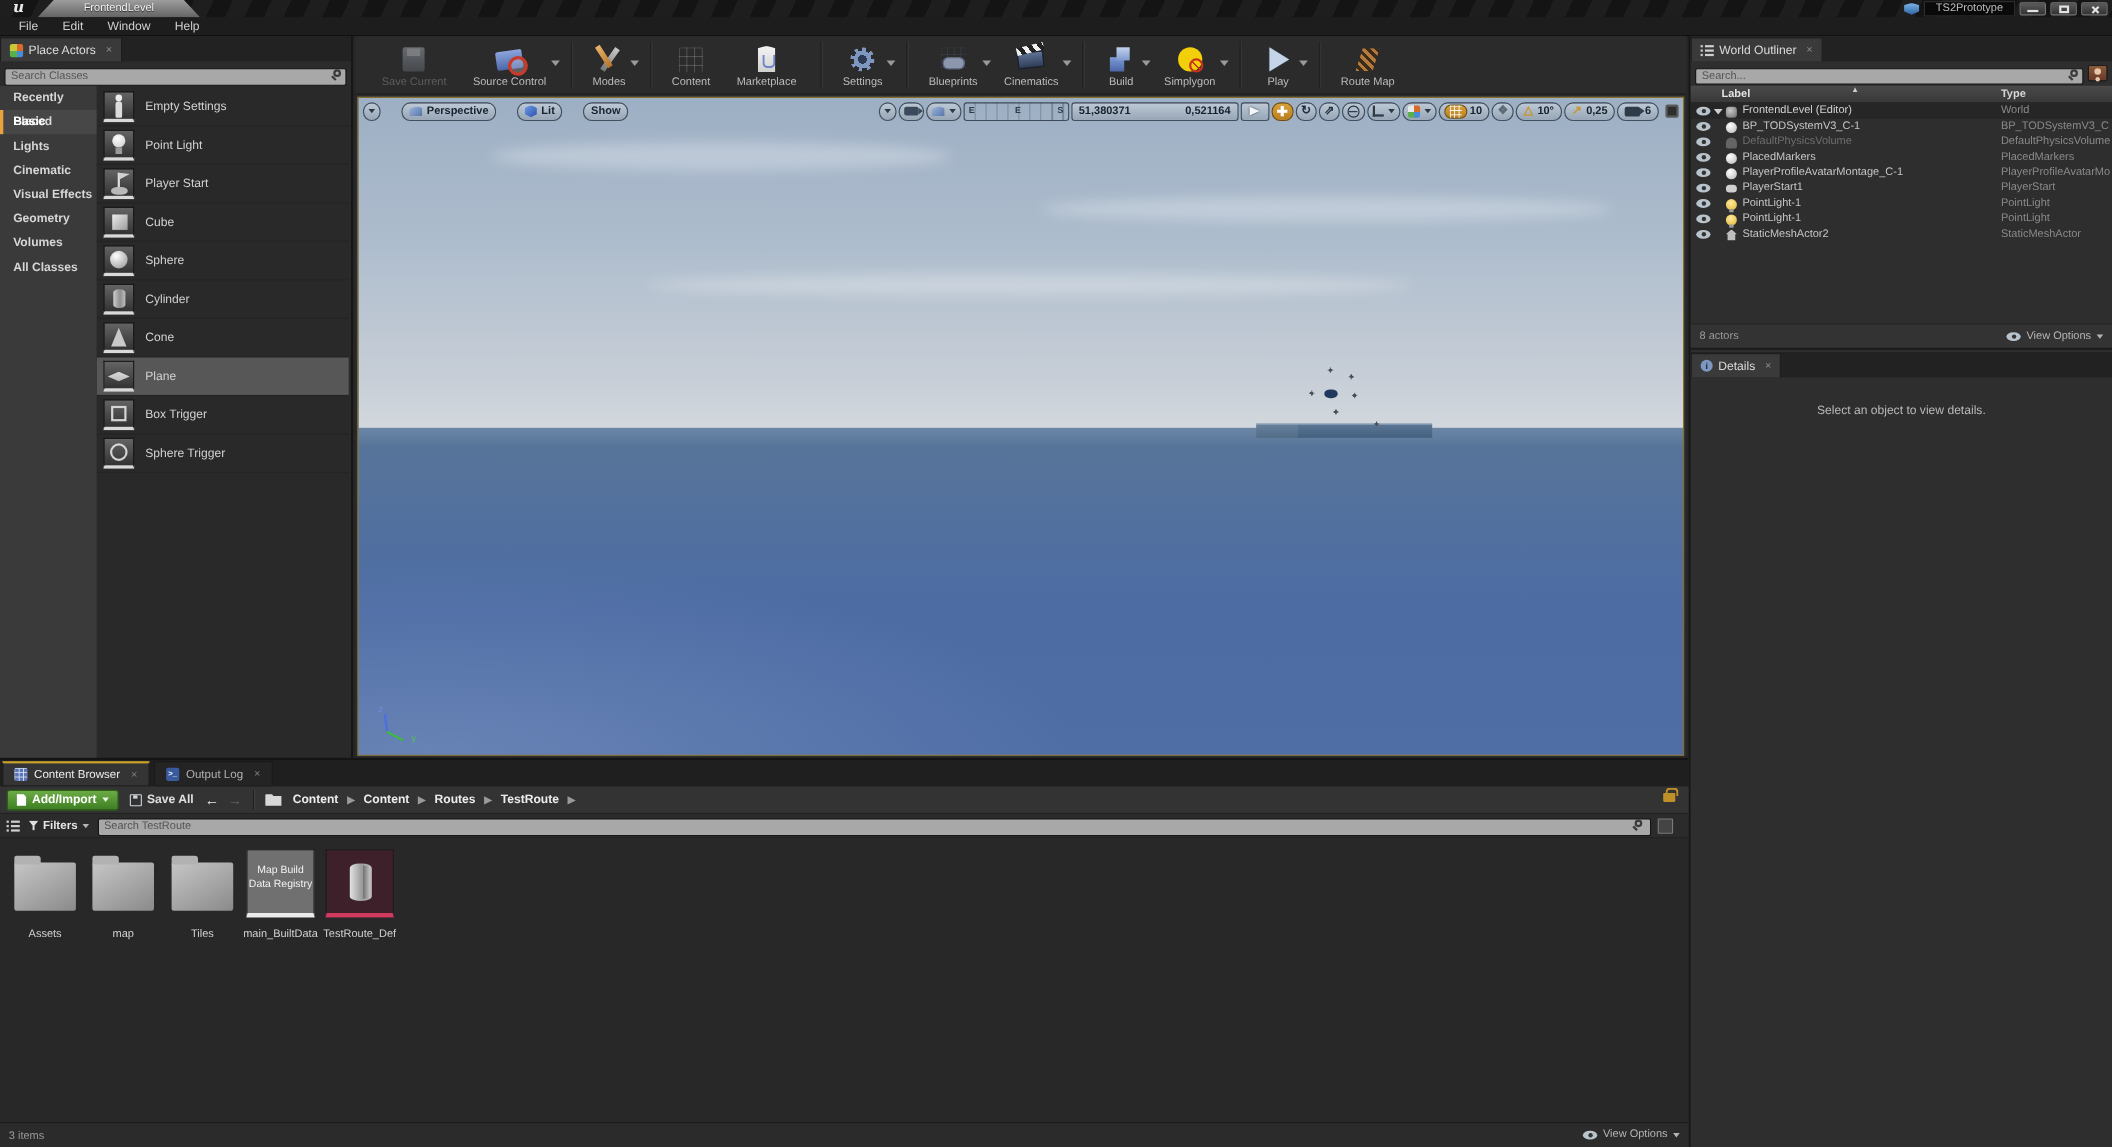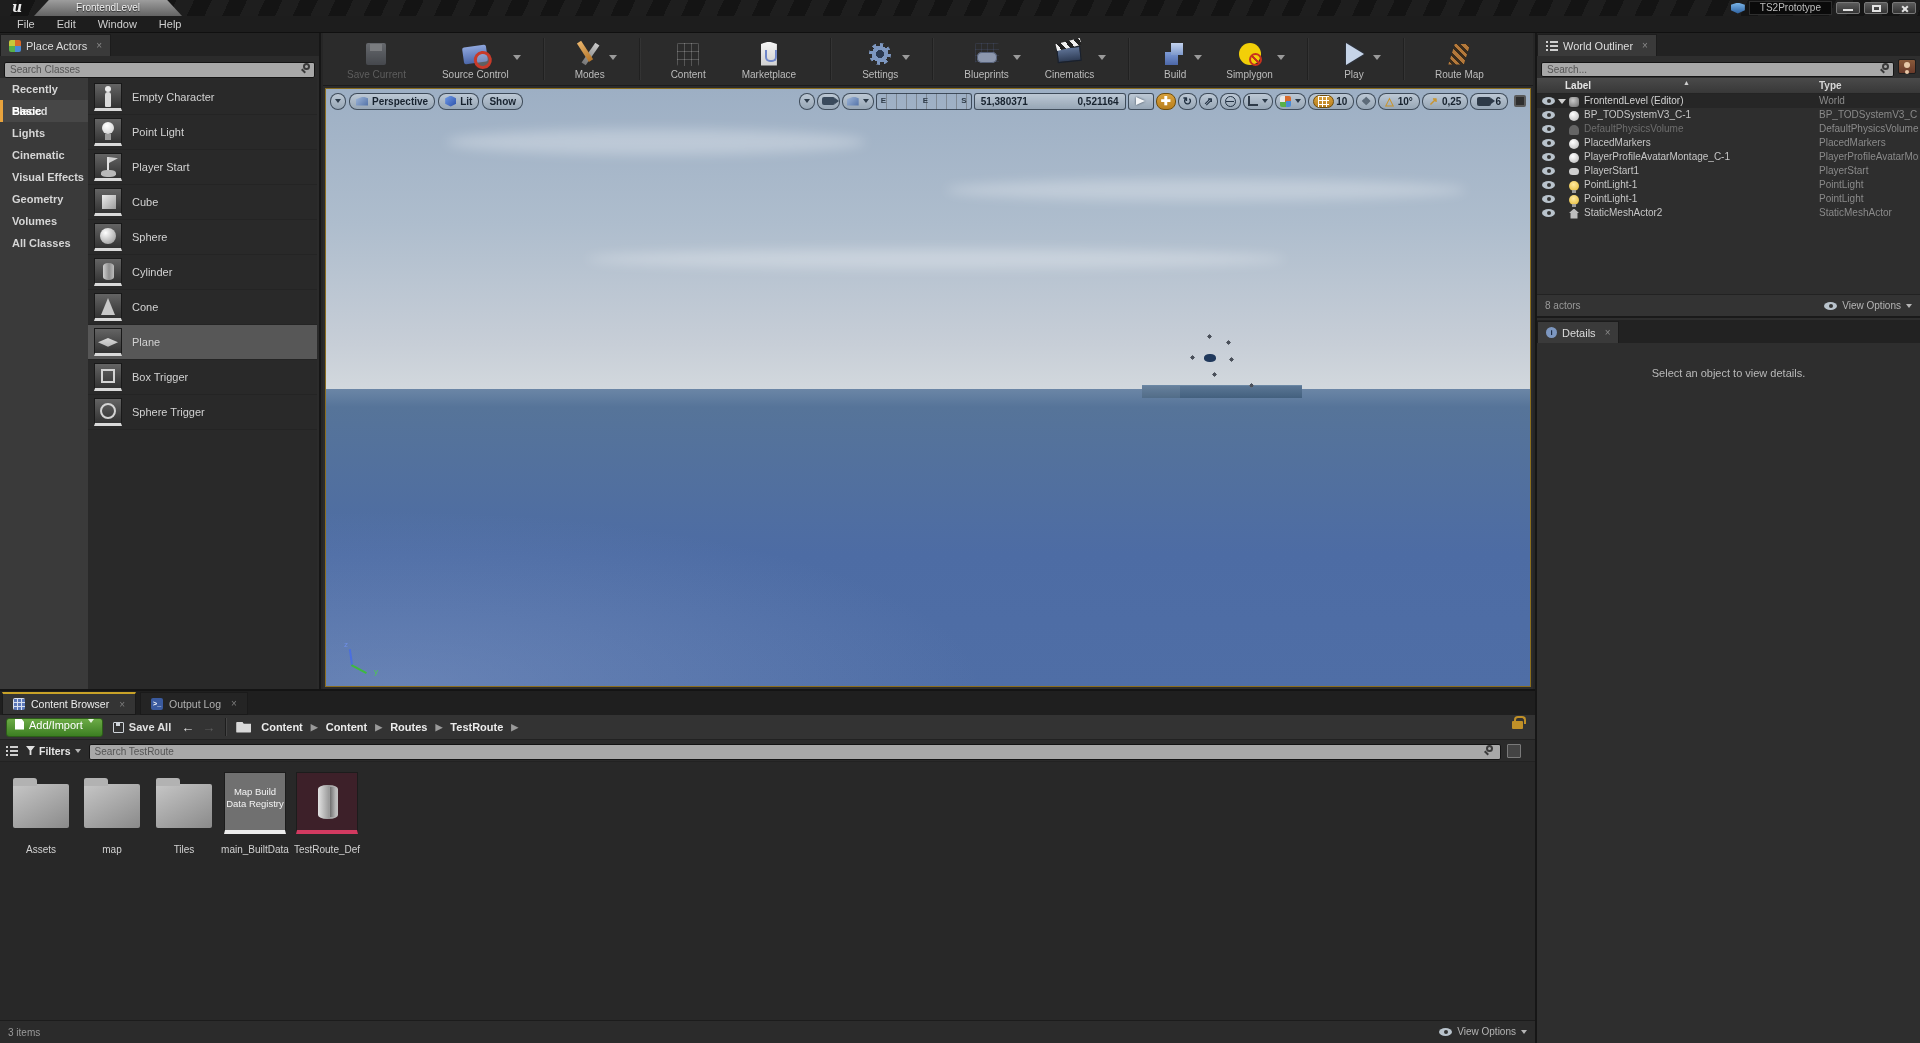--- a/index.html
+++ b/index.html
@@ -64,21 +64,21 @@
   .t-start i::after{left:-6px;top:13px;width:15px;height:7px;border-radius:40%;background:#b9b9b9}
   .t-cube i{left:7px;top:6px;width:14px;height:14px;background:linear-gradient(135deg,#ececec,#9c9c9c)}
   .t-cyl i{left:8px;top:4px;width:11px;height:17px;border-radius:5px/3px;background:linear-gradient(90deg,#cdcdcd,#8f8f8f 55%,#bdbdbd)}
   .t-cone i{left:6px;top:4px;border-left:7px solid transparent;border-right:7px solid transparent;border-bottom:17px solid #c9c9c9}
   .t-plane i{left:3px;top:4px;width:20px;height:18px;background:linear-gradient(#ececec,#aaa);clip-path:polygon(50% 28%,100% 52%,50% 76%,0 52%)}
   .t-boxtr i{left:6px;top:5px;width:14px;height:14px;border:2px solid #d4d4d4}
   .t-sphtr i{left:5px;top:4px;width:16px;height:16px;border:2px solid #d4d4d4;border-radius:50%}
 
   
   .center{position:absolute;left:323px;top:33px;width:1210px;height:656px;background:#2b2b2b}
-  .toolbar{height:53px;display:flex;align-items:center;gap:16px;padding-left:16px;border-bottom:1px solid #1c1c1c;background:#2b2b2b}
+  .toolbar{height:53px;display:flex;align-items:center;gap:4px;padding-left:16px;border-bottom:1px solid #1c1c1c;background:#2b2b2b}
   .tbtn{position:relative;display:flex;flex-direction:column;align-items:center;padding:2px 12px 0 8px}
   .tb-lb{font-size:10px;color:#bcbcbc;margin-top:1px;white-space:nowrap}
   .tbtn.disabled .tb-lb{color:#5d5d5d}
   .tbtn.dd::after{content:"";position:absolute;right:0;top:16px;border-left:4px solid transparent;border-right:4px solid transparent;border-top:5px solid #9a9a9a}
   .tsep{width:2px;height:42px;background:linear-gradient(90deg,#171717,#3d3d3d);margin:0 6px}
   .tb-ic{width:30px;height:27px;position:relative}
   .tb-ic i,.tb-ic i::before,.tb-ic i::after{position:absolute;content:""}
   .ic-save i{left:5px;top:2px;width:20px;height:22px;background:linear-gradient(#b9bec6,#7e838c);border-radius:2px}
   .ic-save i::before{left:4px;top:1px;width:12px;height:7px;background:#dde1e6}
   .ic-save.off i{filter:brightness(.55)}
@@ -114,21 +114,21 @@
   .platform::after{content:"";position:absolute;left:0;top:0;width:38px;height:100%;background:rgba(255,255,255,.08)}
   .marker{position:absolute;width:5px;height:5px;background:radial-gradient(circle,#4a505a 40%,transparent 45%),linear-gradient(#676d76,#676d76) 50% 0/1px 100% no-repeat,linear-gradient(90deg,#676d76,#676d76) 0 50%/100% 1px no-repeat}
   .blob{position:absolute;width:12px;height:8px;border-radius:45%;background:#20395c}
   .gizmo{position:absolute;left:18px;bottom:14px;width:34px;height:30px}
   .gz-z{position:absolute;left:6px;bottom:6px;width:2px;height:17px;background:#4a6fe0;transform:rotate(-8deg)}
   .gz-y{position:absolute;left:7px;bottom:6px;width:17px;height:2px;background:#3dbb3d;transform:rotate(28deg);transform-origin:left bottom}
   .gz-lz{position:absolute;left:0;top:-2px;color:#6f8fe8;font-size:8px}
   .gz-ly{position:absolute;right:0;bottom:-4px;color:#4ec84e;font-size:8px}
 
   .vp-bar{position:absolute;left:4px;right:4px;top:3px;height:18px;display:flex;justify-content:space-between;align-items:center}
-  .vp-group{display:flex;gap:3px;align-items:center}
+  .vp-group{display:flex;gap:19px;align-items:center}
   .chip{height:17px;border-radius:8px;background:linear-gradient(rgba(190,201,213,.95),rgba(150,165,180,.92));
     border:1px solid rgba(45,58,72,.85);color:#17222e;font-size:10px;font-weight:bold;display:flex;align-items:center;gap:4px;padding:0 6px;white-space:nowrap}
   .chip.sq{padding:0 4px}
   .chip.orange{background:linear-gradient(#d8a13c,#b97f1d);border-color:#6e4d0d;color:#fff}
   .chip .dn{border-left:3.5px solid transparent;border-right:3.5px solid transparent;border-top:4.5px solid #2c3a48}
   .cam-ic{width:13px;height:8px;background:#3a4a5c;border-radius:2px;position:relative}
   .cam-ic::after{content:"";position:absolute;right:-4px;top:1px;border-top:3px solid transparent;border-bottom:3px solid transparent;border-left:4px solid #3a4a5c}
   .persp-ic{width:12px;height:9px;background:linear-gradient(135deg,#9fb6d8,#5272a8);clip-path:polygon(0 30%,60% 0,100% 20%,100% 100%,0 100%)}
   .lit-ic{width:11px;height:11px;background:linear-gradient(135deg,#6f9ae8,#2c50a8);clip-path:polygon(50% 0,100% 25%,100% 75%,50% 100%,0 75%,0 25%)}
   .slider{position:relative;width:96px;height:17px;border-radius:3px;border:1px solid rgba(45,58,72,.85);
@@ -193,21 +193,21 @@
 
   
   .bottom{position:absolute;left:0;top:689px;width:1535px;height:354px;background:#282828;border-top:2px solid #141414}
   .cb-tabs{height:24px;background:#1f1f1f;display:flex;align-items:flex-end;padding-left:2px;gap:4px}
   .cb-tab{height:23px;display:flex;align-items:center;gap:6px;padding:0 10px;font-size:10.5px;background:#242424;border:1px solid #1a1a1a;color:#b0b0b0}
   .cb-tab.sel{background:#343434;border-top:2px solid #c8a228;color:#ececec}
   .cb-tab .x{color:#7d7d7d;font-size:10px;margin-left:4px}
   .grid-tab-ic{width:12px;height:12px;background:#5a76b8;background-image:linear-gradient(#d8e0f0 1px,transparent 1px),linear-gradient(90deg,#d8e0f0 1px,transparent 1px);background-size:4px 4px;border-radius:2px}
   .console-ic{width:12px;height:12px;background:#3a5a9e;border-radius:2px;color:#fff;font-size:7px;font-weight:bold;text-align:center;line-height:12px}
   .cb-toolbar{position:relative;height:25px;background:#333;border-bottom:1px solid #222;display:flex;align-items:center;padding-left:6px;gap:10px}
-  .addimp{height:19px;display:flex;gap:5px;background:linear-gradient(#6cab46,#3c7e22);border:1px solid #2c5e18;border-radius:3px;padding:0 8px;color:#fff;font-weight:normal;font-size:11px}
+  .addimp{height:19px;display:flex;align-items:center;gap:5px;background:linear-gradient(#6cab46,#3c7e22);border:1px solid #2c5e18;border-radius:3px;padding:0 8px;color:#fff;font-weight:bold;font-size:11px}
   .page-ic{width:9px;height:11px;background:#fff;clip-path:polygon(0 0,70% 0,100% 30%,100% 100%,0 100%)}
   .dncar{border-left:3.5px solid transparent;border-right:3.5px solid transparent;border-top:4px solid #e8f4e0}
   .saveall{display:flex;align-items:center;gap:5px;color:#e0e0e0;font-size:11px;font-weight:bold}
   .floppy-ic{width:11px;height:11px;border:1.5px solid #cfd4da;border-radius:1px;position:relative}
   .floppy-ic::after{content:"";position:absolute;left:2px;top:0;width:4px;height:3px;background:#cfd4da}
   .nav-arrows{display:flex;gap:8px;font-size:13px;font-weight:bold}
   .nav-back{color:#e6e6e6}.nav-fwd{color:#5f5f5f}
   .vsep{width:1px;height:18px;background:#1d1d1d;box-shadow:1px 0 0 #454545}
   .folder-ic{width:15px;height:11px;background:#d8d8d8;border-radius:1px;position:relative;clip-path:polygon(0 0,40% 0,50% 20%,100% 20%,100% 100%,0 100%)}
   .crumbs{display:flex;align-items:center;gap:8px;font-size:11px;font-weight:bold;color:#ececec}
@@ -288,21 +288,21 @@
         <div class="pa-cat">Visual Effects</div>
         <div class="pa-cat">Geometry</div>
         <div class="pa-cat">Volumes</div>
         <div class="pa-cat">All Classes</div>
       </div>
       <div class="pa-items">
         <div class="pa-item">
             <span class="thumb t-char">
               <i></i>
             </span>
-            <span class="pa-label">Empty Character</span>
+            <span class="pa-label">Empty Settings</span>
           </div>
         <div class="pa-item">
             <span class="thumb t-light">
               <i></i>
             </span>
             <span class="pa-label">Point Light</span>
           </div>
         <div class="pa-item">
             <span class="thumb t-start">
               <i></i>

